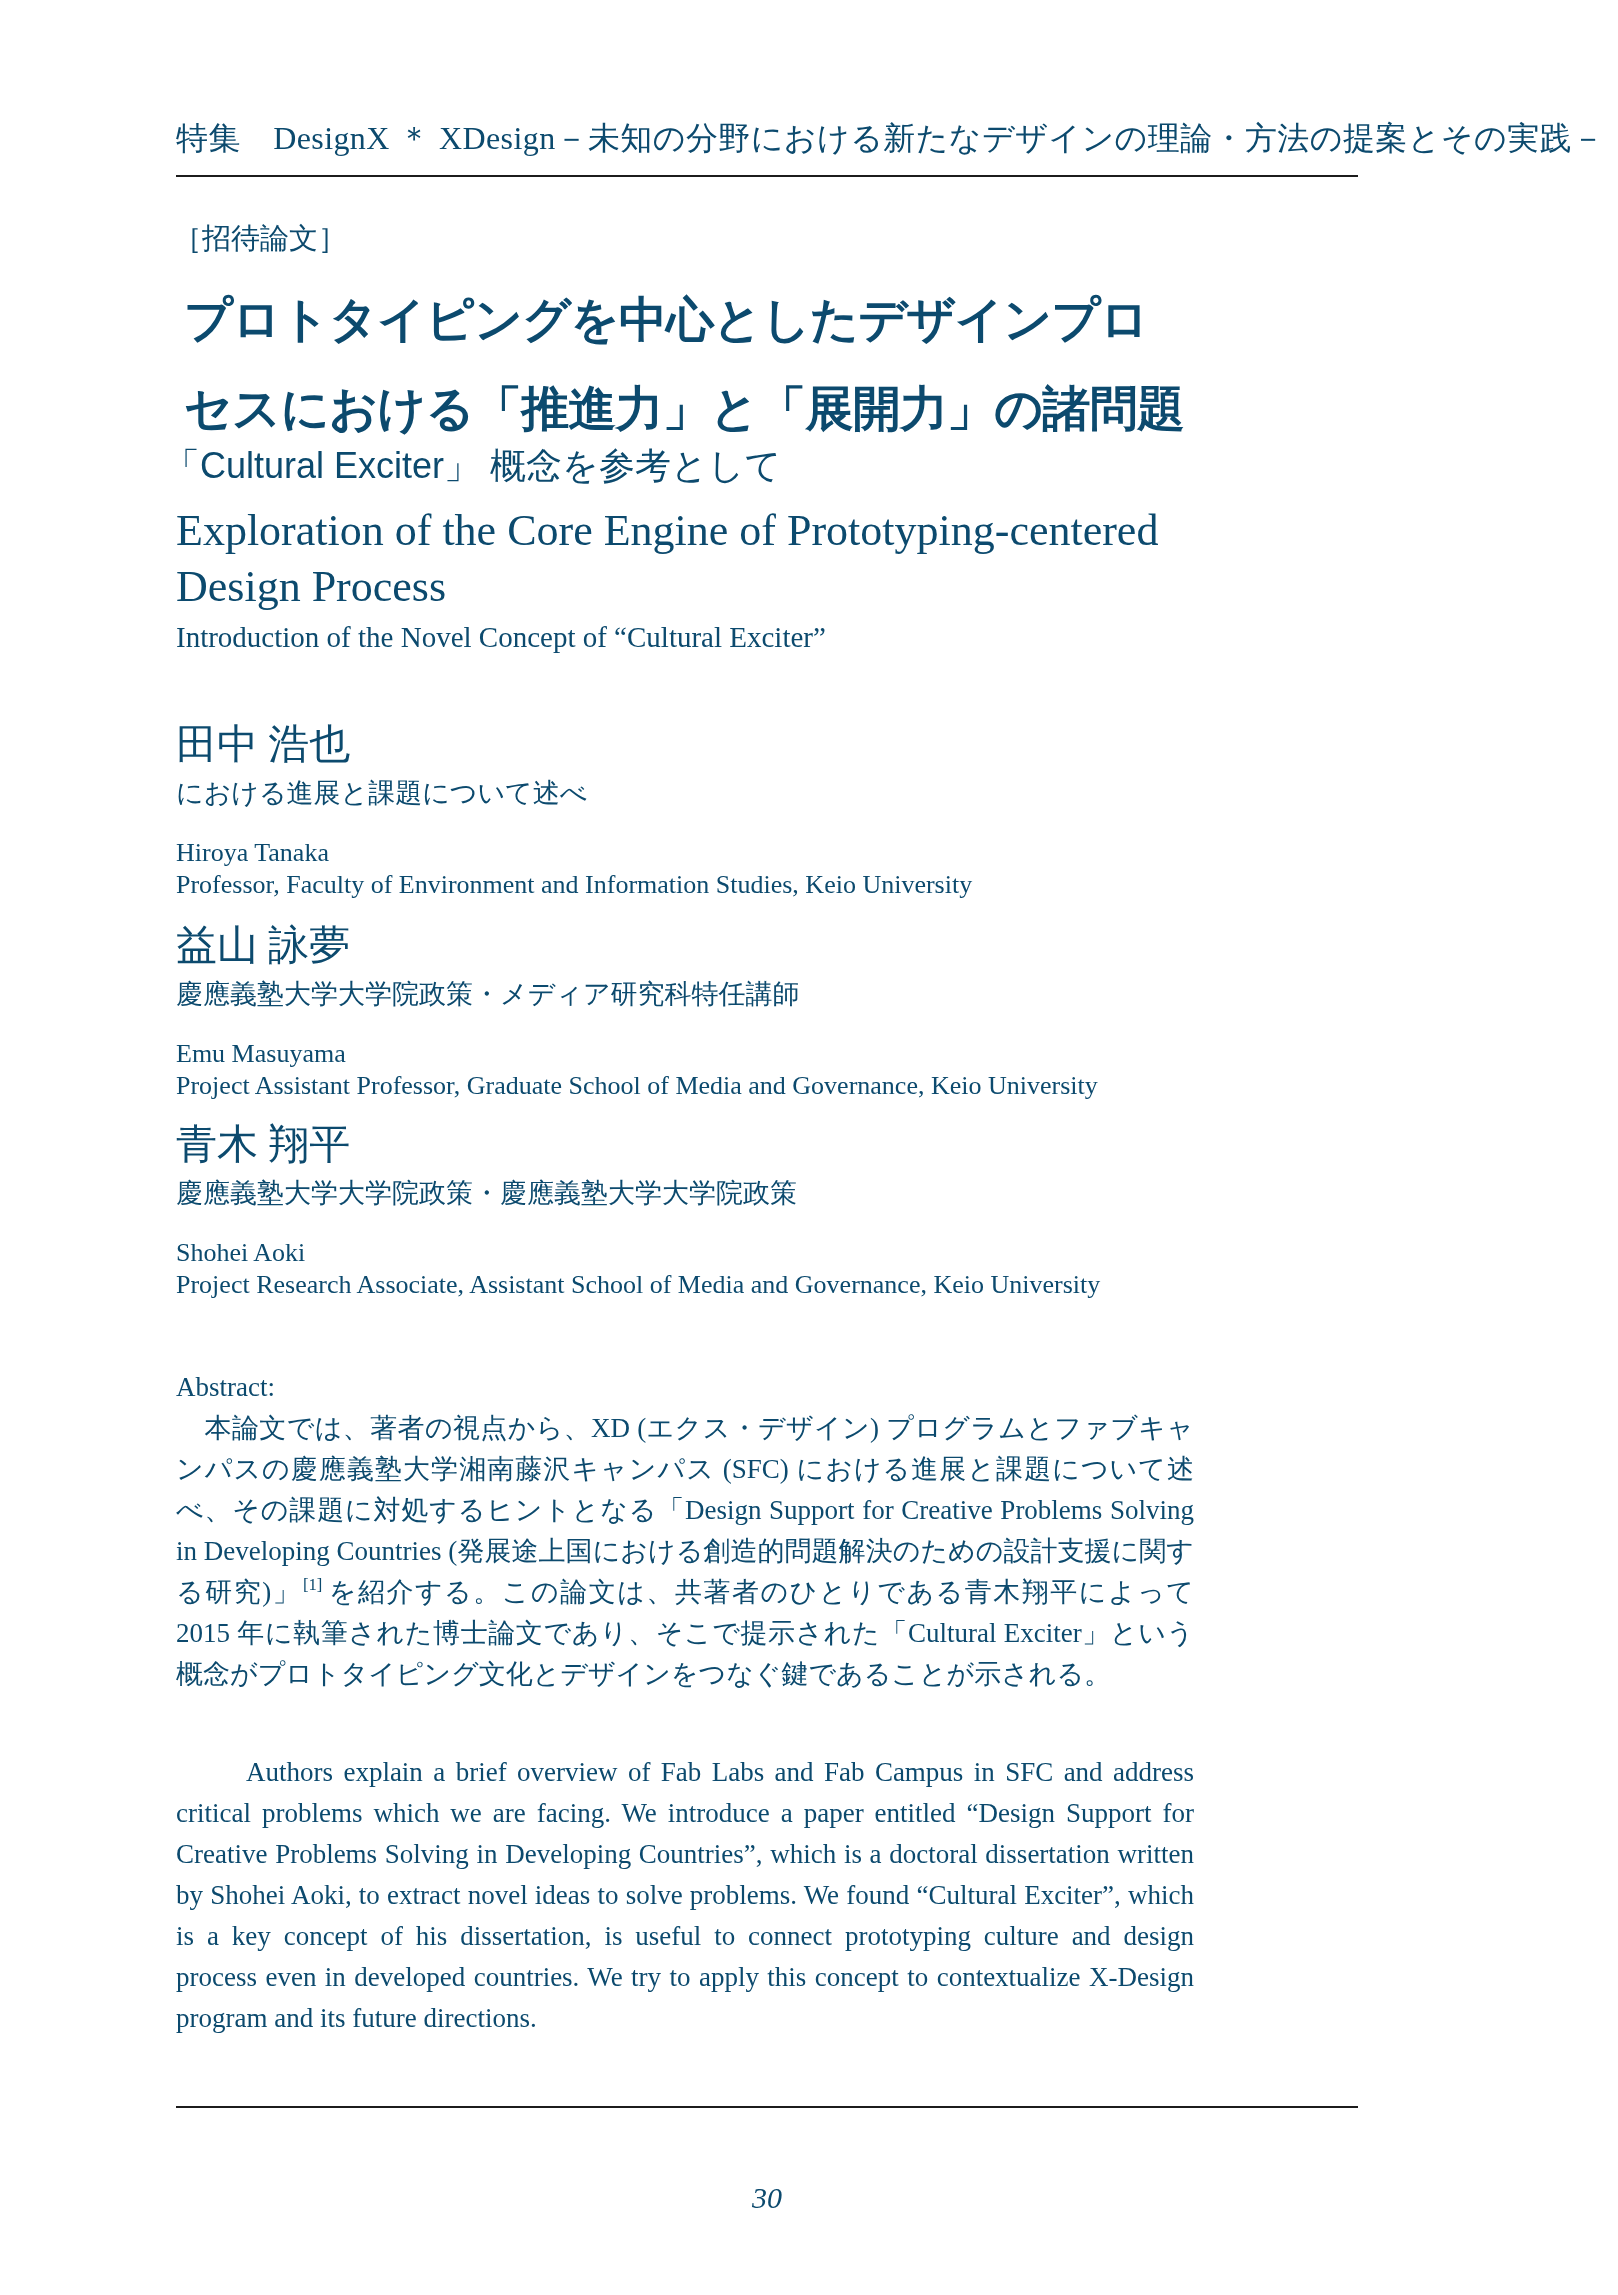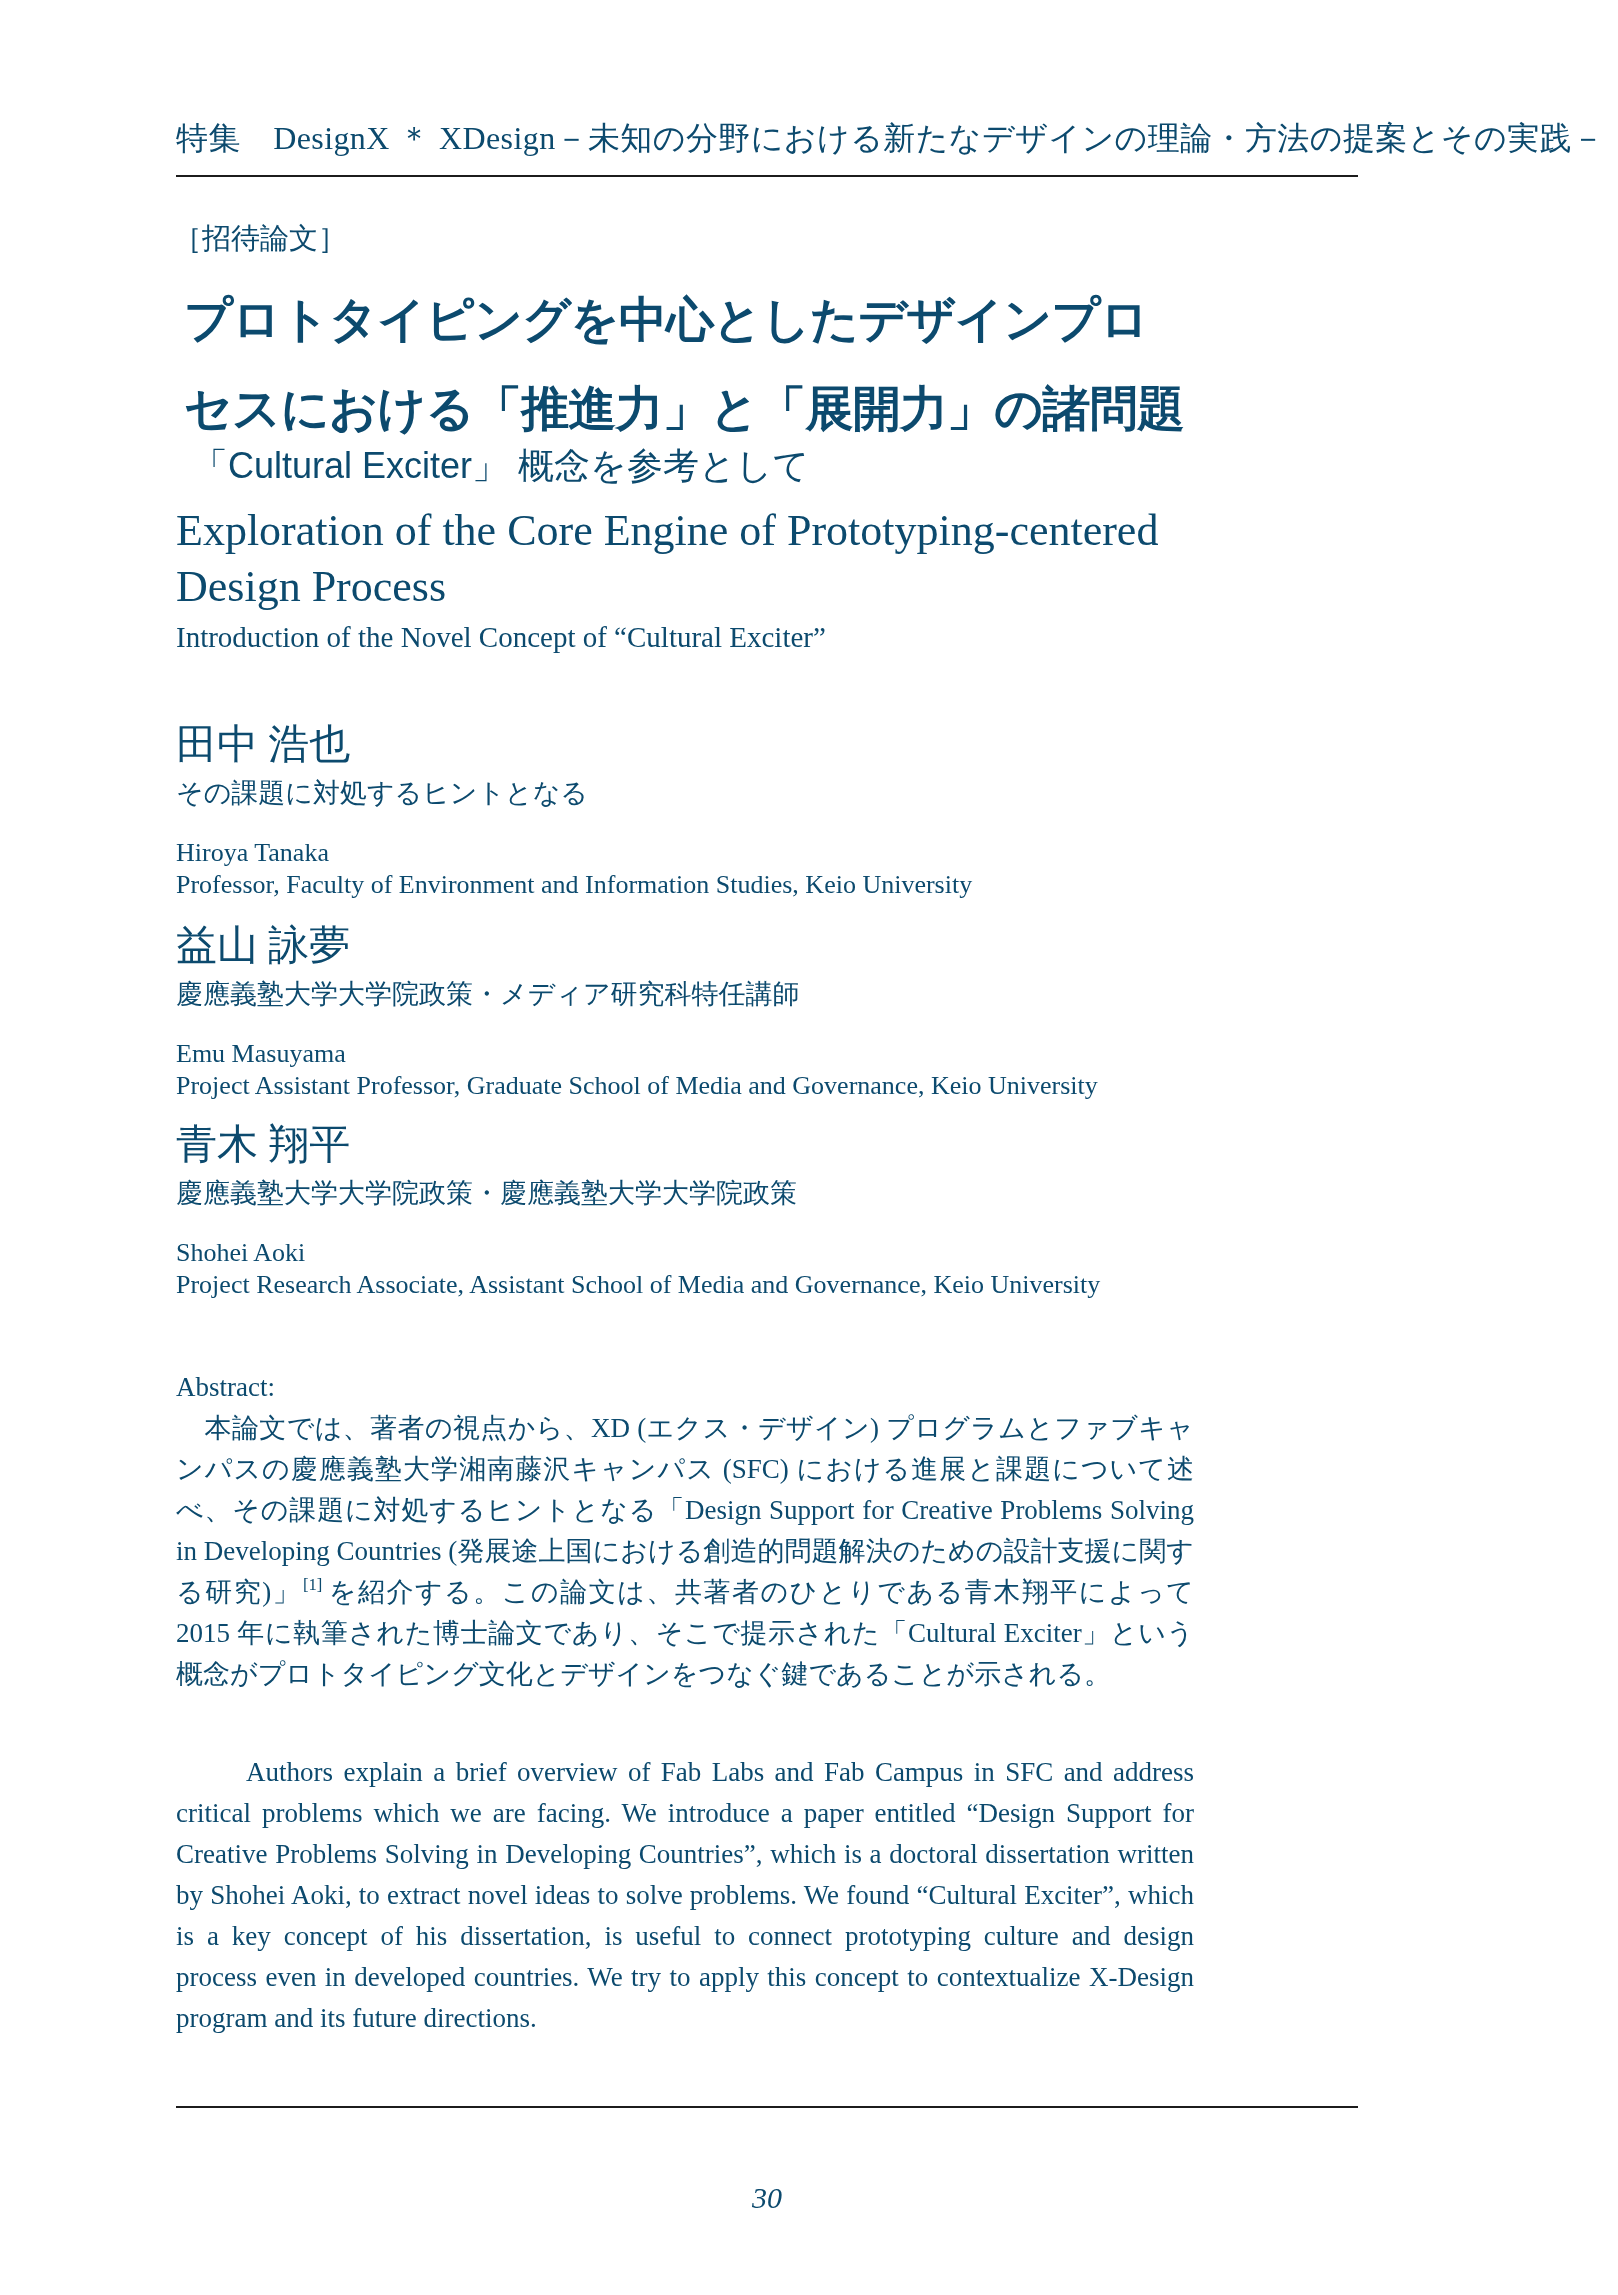--- a/index.html
+++ b/index.html
@@ -36,21 +36,21 @@
   .title-jp {
     position: absolute; left: 173px; top: 268px; margin: 11px;
     font-family: Liberation Mono, monospace;
     font-weight: 600; font-size: 48px; line-height: 89px;
     letter-spacing: -0.8px; white-space: nowrap;
   }
   .title-jp .t-line, .title-en .t-line { display: block; }
 
   
   .subtitle-jp {
-    position: absolute; left: 192px; top: 441px;
+    position: absolute; left: 164px; top: 441px;
     font-family: "Liberation Sans", "DejaVu Sans", sans-serif;
     font-weight: 500; font-size: 36px; line-height: 49px;
     white-space: nowrap;
   }
 
   
   .title-en {
     position: absolute; left: 176px; top: 503px; margin: 0;
     font-weight: 400; font-size: 44px; line-height: 56px;
     white-space: nowrap;
@@ -114,21 +114,21 @@
 
   <h2 class="title-en serif">
     <span class="t-line">Exploration of the Core Engine of Prototyping-centered</span>
     <span class="t-line">Design Process</span>
   </h2>
 
   <div class="subtitle-en serif">Introduction of the Novel Concept of “Cultural Exciter”</div>
 
   <section class="author author-1 serif">
     <div class="author-name-jp">田中 浩也</div>
-    <div class="author-aff-jp">その課題に対処するヒントとなる</div>
+    <div class="author-aff-jp">における進展と課題について述べ</div>
     <div class="author-name-en">Hiroya Tanaka</div>
     <div class="author-aff-en">Professor, Faculty of Environment and Information Studies, Keio University</div>
   </section>
 
   <section class="author author-2 serif">
     <div class="author-name-jp">益山 詠夢</div>
     <div class="author-aff-jp">慶應義塾大学大学院政策・メディア研究科特任講師</div>
     <div class="author-name-en">Emu Masuyama</div>
     <div class="author-aff-en">Project Assistant Professor, Graduate School of Media and Governance, Keio University</div>
   </section>

